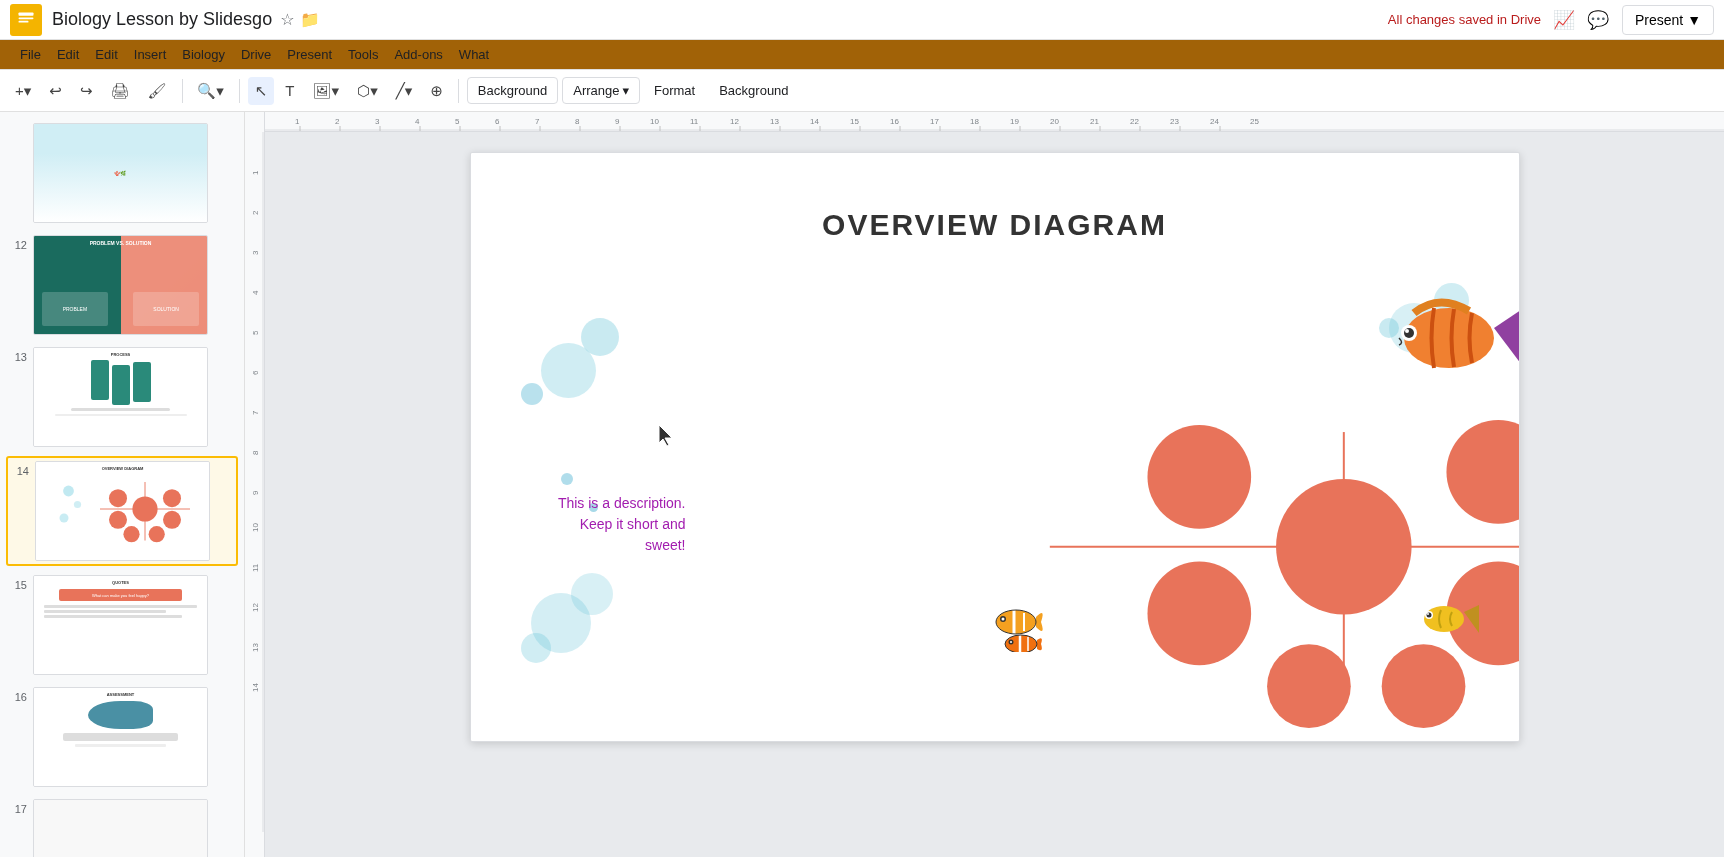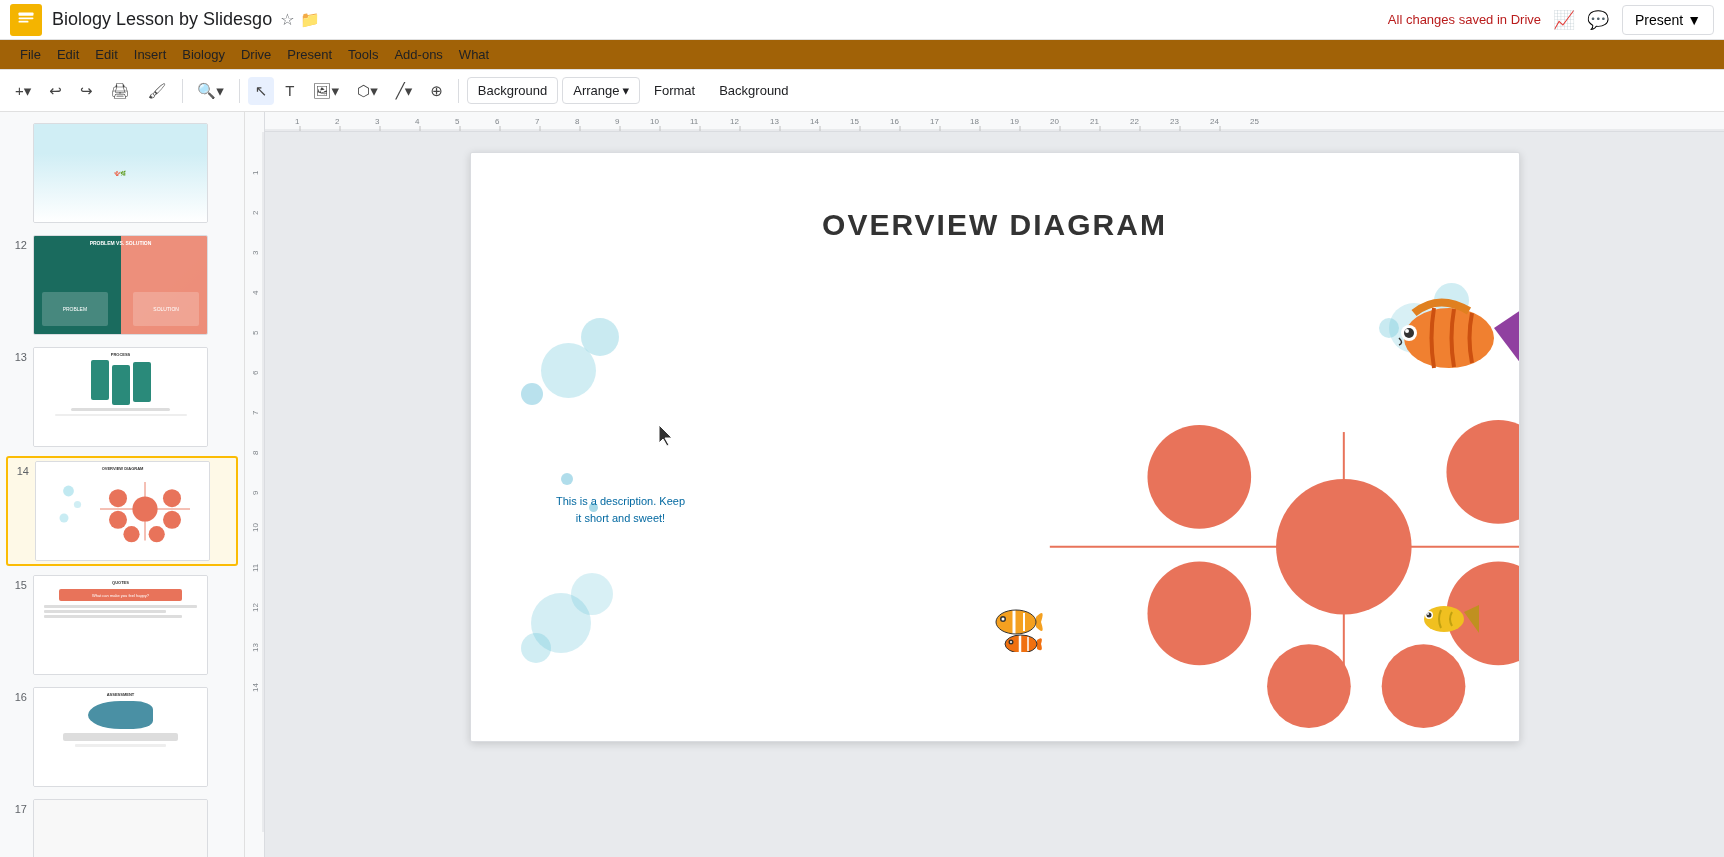--- a/index.html
+++ b/index.html
@@ -189,23 +189,23 @@
       position: absolute;
       top: 55px;
       width: 100%;
     }
 
     
     .desc-left {
       position: absolute;
       left: 85px;
       top: 340px;
-      font-size: 11px;
-      color: #0369a1;
-      text-align: center;
+      font-size: 14px;
+      color: #a21caf;
+      text-align: right;
       line-height: 1.5;
       width: 130px;
     }
 
     
     .sidebar::-webkit-scrollbar { width: 6px; }
     .sidebar::-webkit-scrollbar-thumb { background: #bbb; border-radius: 3px; }
 
     .slide-thumb-11 .slide-preview { background: linear-gradient(180deg, #e0f5f8 0%, #fff 100%); }
   </style>

